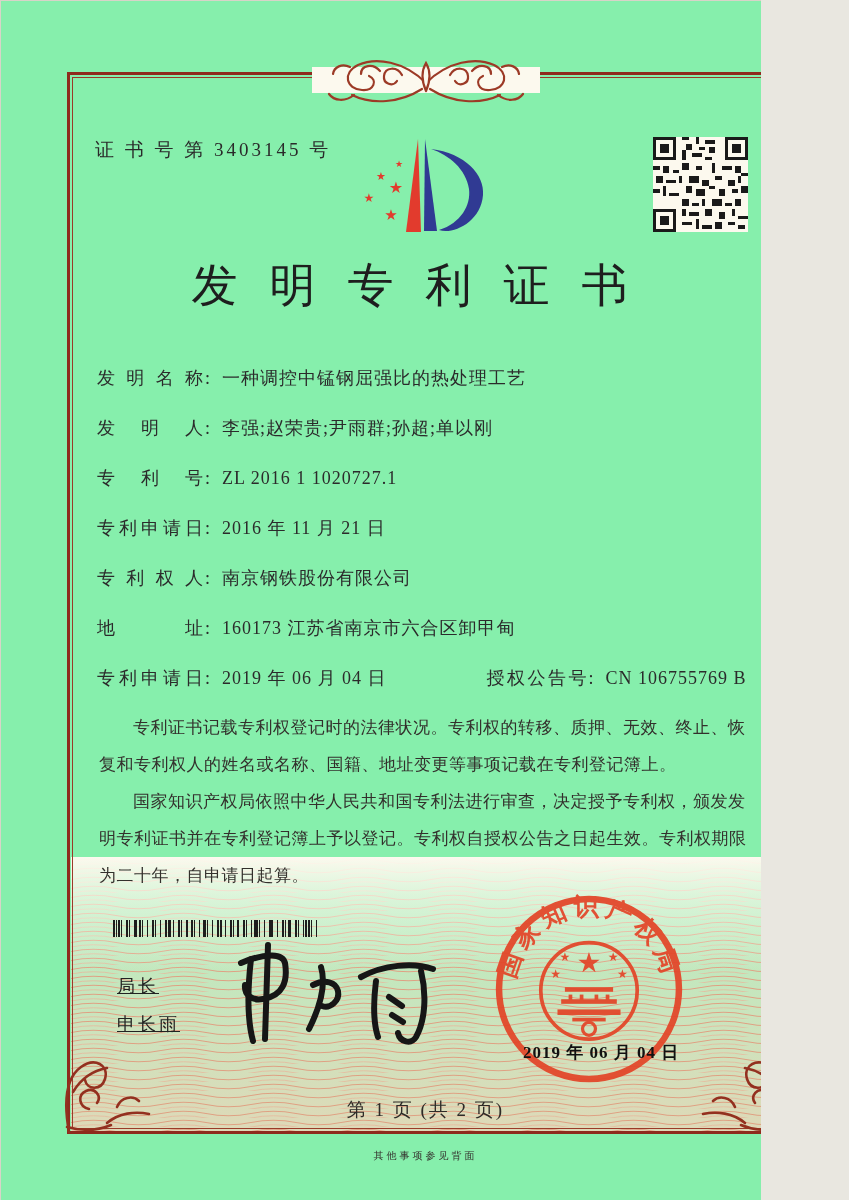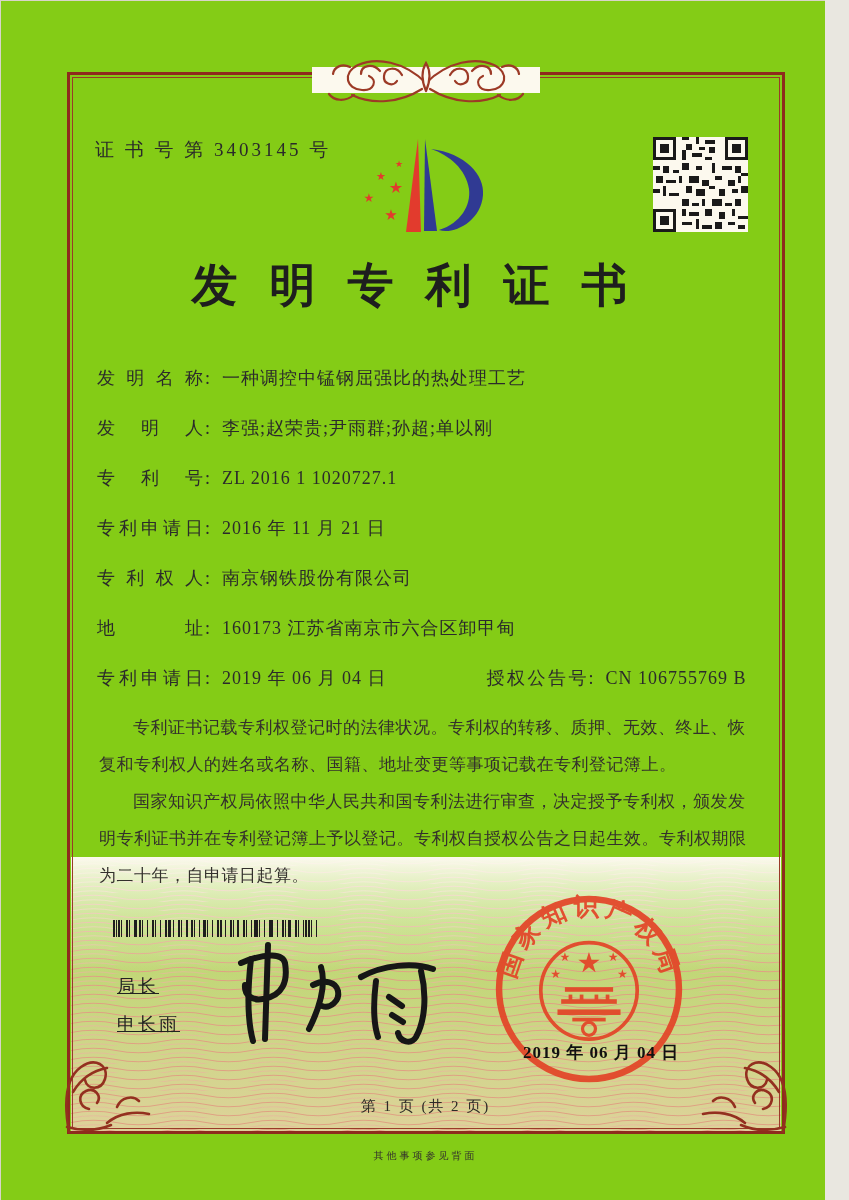--- a/index.html
+++ b/index.html
@@ -1,20 +1,20 @@
 <!DOCTYPE html>
 <html><head>
 <meta charset="utf-8">
 <style>
   * { margin:0; padding:0; box-sizing:border-box; }
   html,body { width:849px; height:1200px; }
   body { background:#e9e7e0; font-family:"Liberation Serif","DejaVu Serif",serif; }
   .page {
-    position:relative; width:825px; height:1200px; overflow:hidden;
-    background:#84cc16;
+    position:relative; width:761px; height:1200px; overflow:hidden;
+    background:#86efac;
     border-left:1px solid #d8d4c8; border-top:1px solid #d8d4c8;
   }
   
   .frame {
     position:absolute; left:66px; top:71px; width:718px; height:1062px;
     border:3px solid #8e2b1d; z-index:3; pointer-events:none;
   }
   .frame-inner {
     position:absolute; left:2px; top:2px; right:2px; bottom:2px;
     border:1px solid #9a3a28;
@@ -27,21 +27,21 @@
   .waves-wrap { position:absolute; left:70px; top:856px; width:710px; height:274px; z-index:1; }
   
   .cert-no {
     position:absolute; left:94px; top:136px; z-index:5;
     font-size:19px; letter-spacing:3px; color:#2a2a2a;
   }
   .logo { position:absolute; left:352px; top:126px; z-index:5; }
   .qr { position:absolute; left:652px; top:136px; z-index:5; }
   .title {
     position:absolute; left:0; top:254px; width:849px; z-index:5;
-    text-align:center; font-size:46px; font-weight:700; color:#1e1e1e;
+    text-align:center; font-size:46px; font-weight:400; color:#1e1e1e;
     letter-spacing:32px; 
   }
   
   .fields { position:absolute; left:96px; top:364px; width:660px; z-index:5;
     font-size:18px; color:#2b2b2b; }
   .row { height:50px; line-height:26px; white-space:nowrap; }
   .flabel {
     display:inline-block; width:106px; vertical-align:top;
     text-align:justify; text-align-last:justify;
   }
@@ -62,21 +62,21 @@
   }
   .signer { position:absolute; left:116px; top:966px; z-index:5; font-size:18px;
     letter-spacing:3px; color:#222; line-height:38px;text-decoration:underline; }
   .signature { position:absolute; left:220px; top:938px; z-index:6; }
   .seal { position:absolute; left:486px; top:886px; z-index:5; opacity:.92; }
   .seal-date {
     position:absolute; left:500px; top:1040px; width:200px; z-index:6;
     text-align:center; font-size:17px; color:#111; letter-spacing:1px; font-weight:700;
   }
   .page-info { position:absolute; left:0; top:1096px; width:849px; z-index:5;
-    text-align:center; font-size:15px; color:#2e2b28; letter-spacing:2px; }
+    text-align:center; font-size:19px; color:#2e2b28; letter-spacing:2px; }
   .footer-note { position:absolute; left:0; top:1148px; width:849px; z-index:5;
     text-align:center; font-size:10px; color:#33302c; letter-spacing:3px; }
 </style>
 </head>
 <body>
 
 <div class="page">
 
   <div class="waves-wrap">
     <svg width="710" height="274" viewBox="0 0 710 274" preserveAspectRatio="none">

